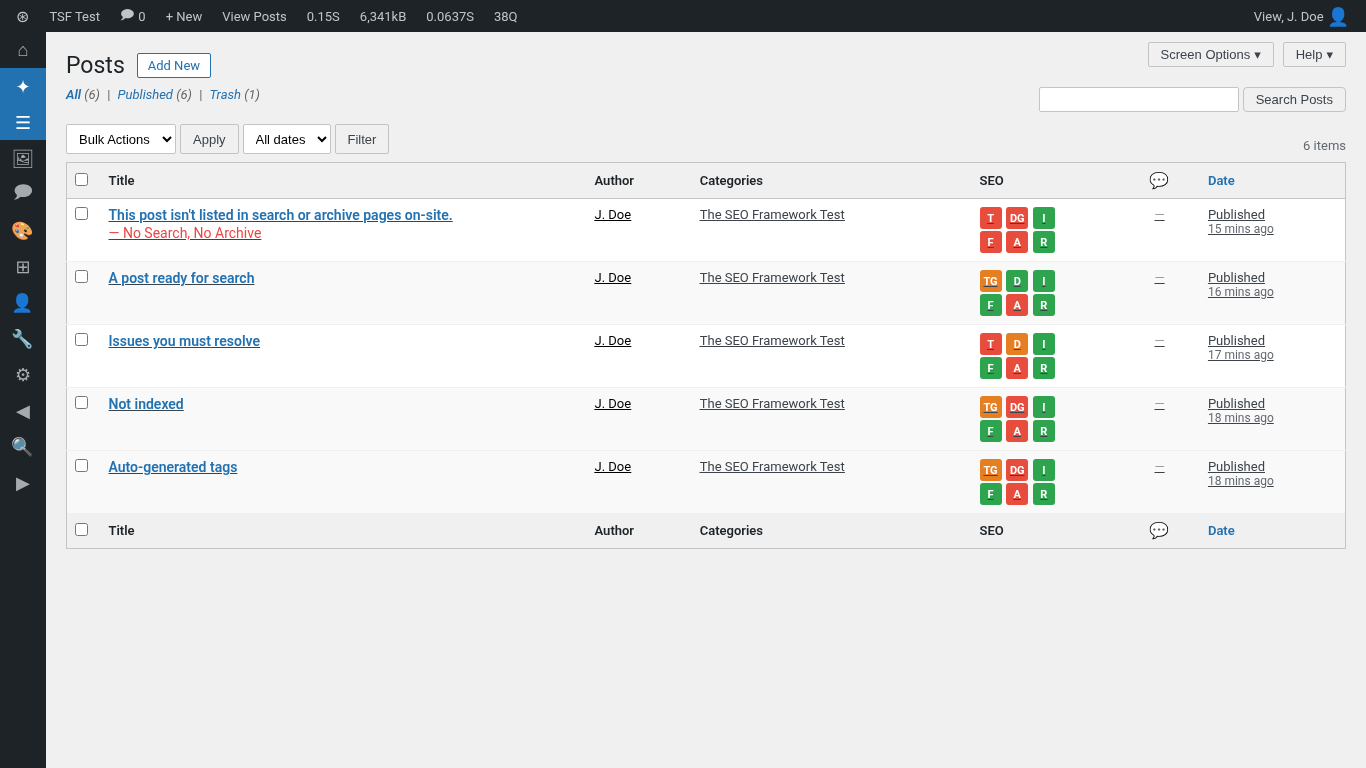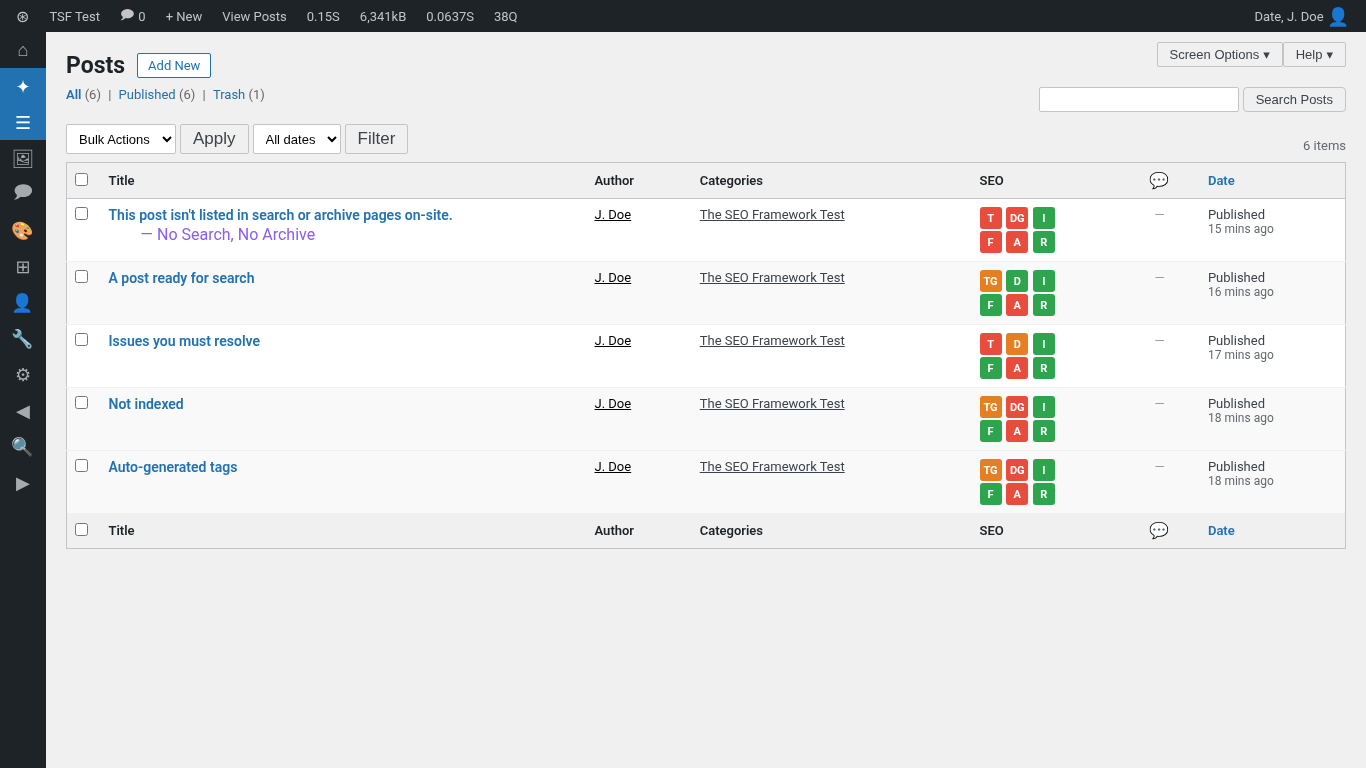--- a/index.html
+++ b/index.html
@@ -51,21 +51,21 @@
       min-height: calc(100vh - 32px);
       background: #f0f0f1;
     }
     #wpbody-content {
       padding: 10px 20px 20px 20px;
     }
 
     
     .wp-heading-inline {
       font-size: 23px;
-      font-weight: 700;
+      font-weight: 400;
       color: #1d2327;
       margin-right: 8px;
     }
     .page-title-action {
       display: inline-block;
       padding: 4px 10px;
       border: 1px solid #2271b1;
       border-radius: 2px;
       color: #2271b1;
       text-decoration: none;
@@ -75,41 +75,41 @@
       margin-left: 4px;
       vertical-align: middle;
     }
 
     
     .top-right-buttons {
       position: absolute;
       top: 42px;
       right: 20px;
       display: flex;
-      gap: 0;
+      gap: 9px;
     }
     .screen-options-btn, .help-btn {
       background: #f0f0f1;
       border: 1px solid #c3c4c7;
       border-radius: 2px;
       padding: 4px 12px;
       cursor: pointer;
       font-size: 13px;
       color: #3c434a;
       display: flex;
       align-items: center;
       gap: 4px;
     }
 
     
     .subsubsub {
       margin: 8px 0 12px;
       font-size: 13px;
     }
-    .subsubsub a { color: #2271b1; text-decoration: none; }
+    .subsubsub a { color: #2271b1; text-decoration: none; font-style: italic; }
     .subsubsub .current-page { font-weight: 600; color: #2271b1; }
     .subsubsub .separator { color: #666; margin: 0 4px; }
     .subsubsub .count { color: #666; }
 
     
     .search-box {
       float: right;
       margin-bottom: 8px;
       display: flex;
       gap: 4px;
@@ -146,21 +146,21 @@
       font-size: 13px;
       background: #fff;
       height: 30px;
     }
     .tablenav button.apply-btn {
       padding: 4px 12px;
       background: #f0f0f1;
       border: 1px solid #c3c4c7;
       border-radius: 2px;
       cursor: pointer;
-      font-size: 17px;
+      font-size: 13px;
       color: #3c434a;
       height: 30px;
       text-align: center;
     }
     .tablenav .displaying-num {
       margin-left: auto;
       color: #646970;
       margin-top: 12px;
     }
 
@@ -183,24 +183,25 @@
     .wp-list-table th.check-column, .wp-list-table td.check-column {
       width: 30px;
       padding: 8px;
       text-align: center;
     }
     .wp-list-table th a { color: #1d2327; text-decoration: none; }
     .wp-list-table td {
       padding: 8px 12px;
       border-bottom: 1px solid #f0f0f1;
       vertical-align: top;
+      text-decoration: underline;
     }
     .wp-list-table tr:last-child td { border-bottom: none; }
     .row-title { color: #2271b1; text-decoration: none; font-weight: 600; font-size: 14px; }
-    .post-subtitle { color: #8b5cf6; font-size: 16px; margin-top: 2px; margin-left: 32px; }
+    .post-subtitle { color: #ef4444; font-size: 14px; margin-top: 2px; }
     .author-cell { color: #000000; }
     .cat-cell { font-size: 13px; color: #3c434a; }
     .seo-badge {
       display: inline-flex;
       align-items: center;
       justify-content: center;
       width: 22px;
       height: 22px;
       border-radius: 3px;
       font-size: 11px;
@@ -250,21 +251,21 @@
     </div>
     <div class="adminbar-item">
       <span>0.0637S</span>
     </div>
     <div class="adminbar-item">
       <span>38Q</span>
     </div>
   </div>
   <div class="adminbar-right">
     <div class="adminbar-item">
-      <span>Date, J. Doe</span>
+      <span>View, J. Doe</span>
       <span style="font-size:18px;">👤</span>
     </div>
   </div>
 </div>
 
 <div id="adminmenu">
   <div class="menu-item" title="Dashboard">⌂</div>
   <div class="menu-item" title="SEO Framework" style="background:#2271b1;color:#fff;">✦</div>
   <div class="menu-item active" title="Posts">☰</div>
   <div class="menu-item" title="Media">🖼</div>

